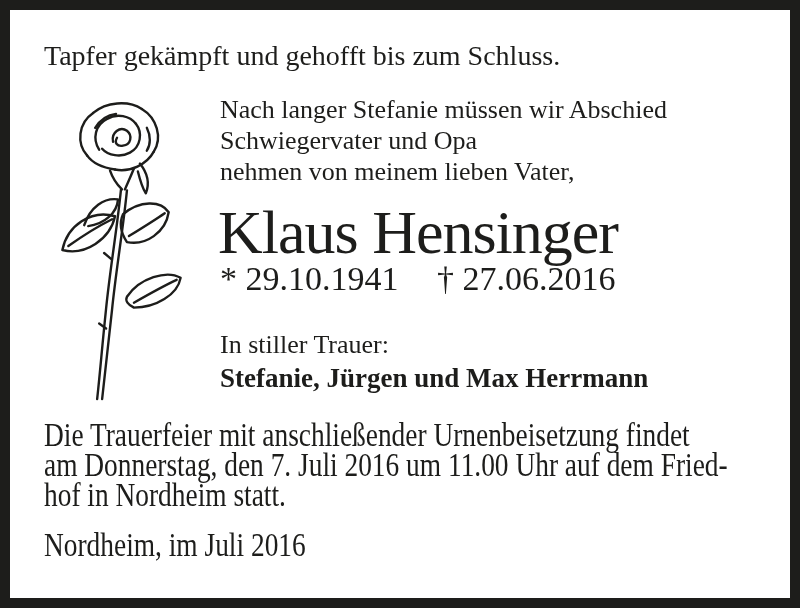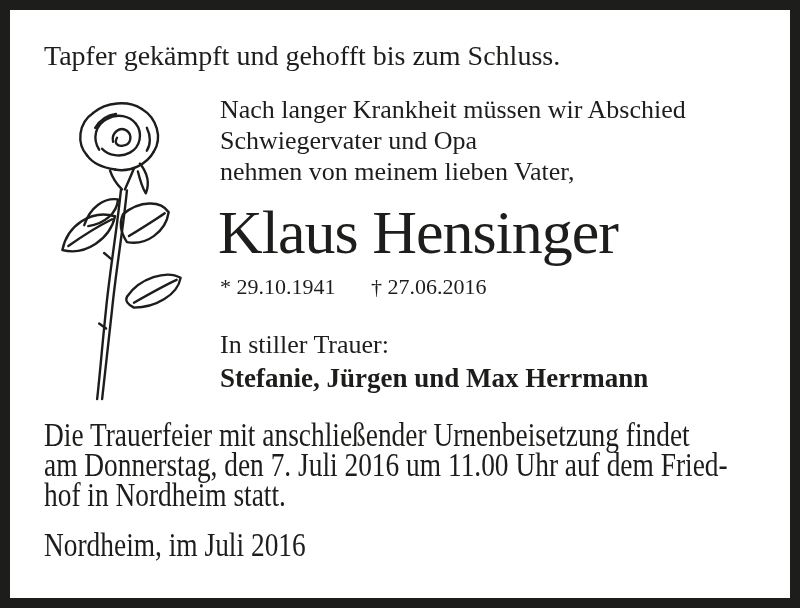--- a/index.html
+++ b/index.html
@@ -36,22 +36,22 @@
   .intro{
     left:220px;top:94px;
     font-size:26px;line-height:31px;
   }
   .deceased-name{
     left:218px;top:202px;
     font-size:62px;line-height:60px;
     font-weight:normal;letter-spacing:-1px;
   }
   .dates{
-    left:220px;top:272px;
-    font-size:22px;line-height:30px;
+    left:220px;top:264px;
+    font-size:34px;line-height:30px;
   }
   .dates .death{margin-left:30px;}
   .mourn-label{
     left:220px;top:330px;
     font-size:26px;line-height:30px;
   }
   .mourners{
     left:220px;top:362px;
     font-size:27px;line-height:32px;
     font-weight:bold;
@@ -111,21 +111,21 @@
 
       <path d="M77,200 C90,181 117,173 131,181 C128,198 106,211 84,211 C78,208 75,204 77,200 Z"></path>
       <path d="M84,206 C98,198 114,189 127,183"></path>
 
       <path d="M61,162 L54,156"></path>
       <path d="M56,232 L49,227"></path>
     </g>
   </svg>
 
   <div class="abs intro">
-    <div>Nach langer Krankheit müssen wir Abschied</div>
+    <div>Nach langer Stefanie müssen wir Abschied</div>
     <div>Schwiegervater und Opa</div>
     <div>nehmen von meinem lieben Vater,</div>
   </div>
 
   <div class="abs deceased-name">Klaus Hensinger</div>
 
   <div class="abs dates">
     <span class="birth">* 29.10.1941</span>
     <span class="death">† 27.06.2016</span>
   </div>

